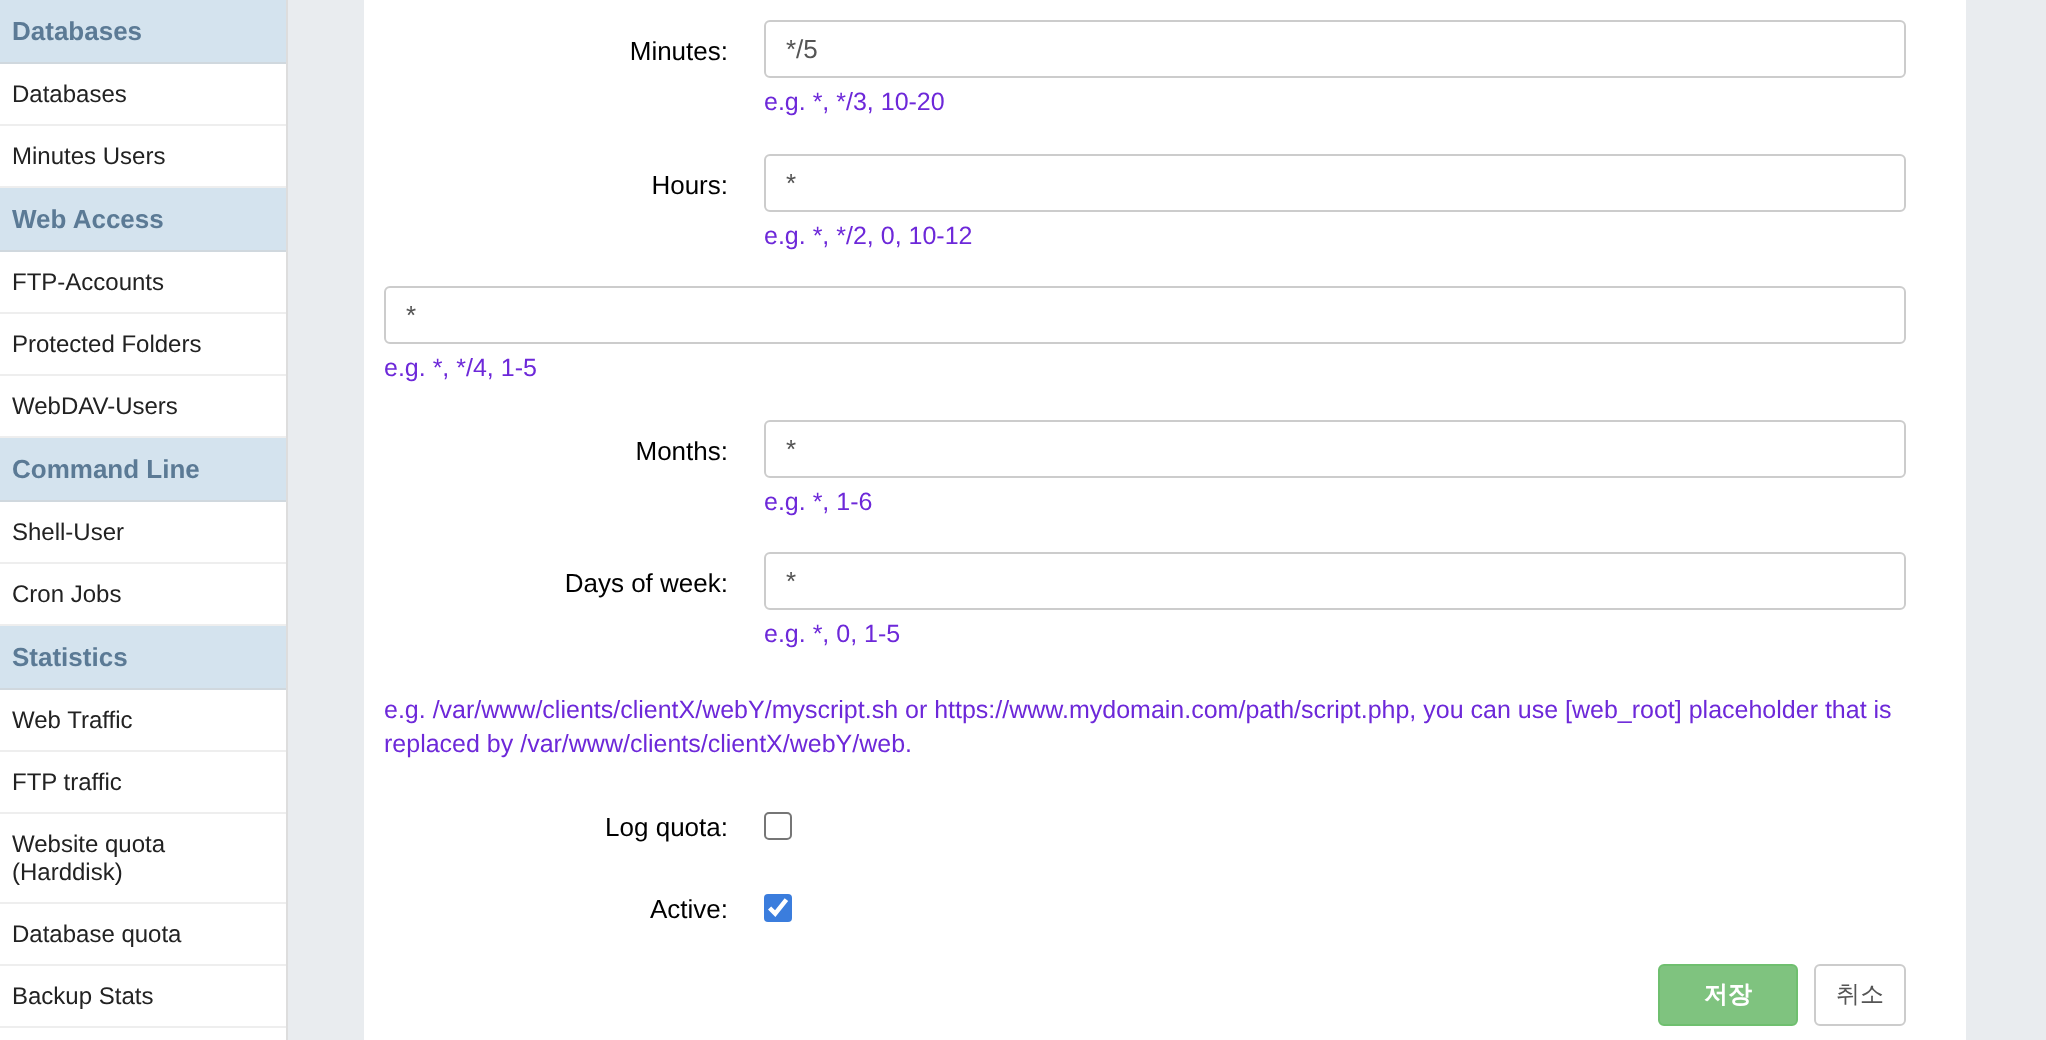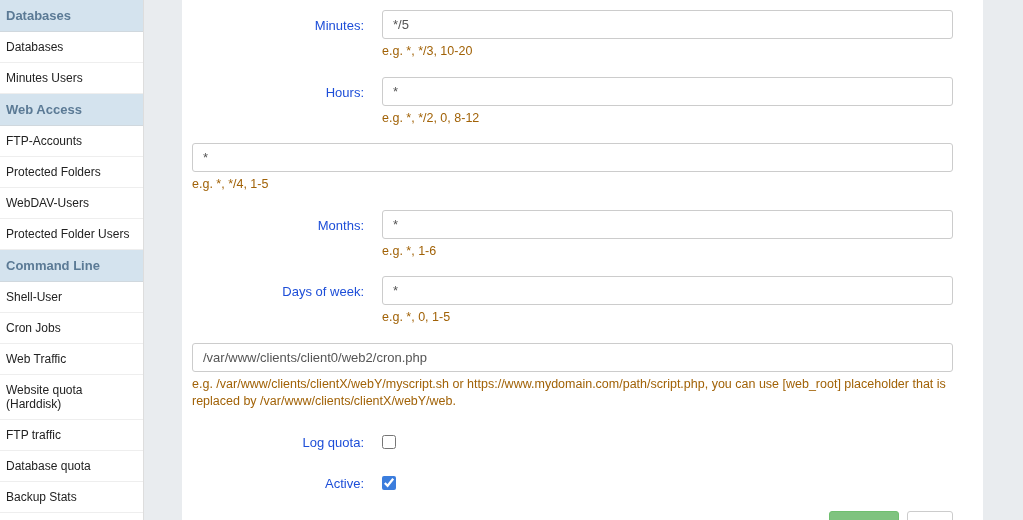--- a/index.html
+++ b/index.html
@@ -48,37 +48,37 @@
   .row {
     display: flex;
     align-items: flex-start;
     margin-bottom: 16px;
   }
   .label {
     width: 190px;
     text-align: right;
     padding-right: 18px;
     padding-top: 7px;
-    color: #1d4ed8;
+    color: #000000;
     font-size: 13px;
     line-height: 1.4;
     flex-shrink: 0;
   }
   .field { flex: 1; }
   .text-input {
     width: 100%;
     padding: 6px 10px;
     border: 1px solid #ccc;
     border-radius: 3px;
     font-size: 13px;
     color: #555;
     background: #fff;
   }
   .hint {
-    color: #a16207;
+    color: #6d28d9;
     font-size: 12.5px;
     margin-top: 4px;
     line-height: 1.4;
   }
   .check {
     width: 14px;
     height: 14px;
     margin-top: 8px;
     accent-color: #3b7ddd;
   }
@@ -114,50 +114,50 @@
 <div class="wrap">
   <div class="sidebar">
     <div class="side-header">Databases</div>
     <div class="side-item">Databases</div>
     <div class="side-item">Minutes Users</div>
 
     <div class="side-header">Web Access</div>
     <div class="side-item">FTP-Accounts</div>
     <div class="side-item">Protected Folders</div>
     <div class="side-item">WebDAV-Users</div>
-    <div class="side-item">Protected Folder Users</div>
 
     <div class="side-header">Command Line</div>
     <div class="side-item">Shell-User</div>
     <div class="side-item">Cron Jobs</div>
 
+    <div class="side-header">Statistics</div>
     <div class="side-item">Web Traffic</div>
+    <div class="side-item">FTP traffic</div>
     <div class="side-item">Website quota (Harddisk)</div>
-    <div class="side-item">FTP traffic</div>
     <div class="side-item">Database quota</div>
     <div class="side-item">Backup Stats</div>
   </div>
 
   <div class="gap"></div>
 
   <div class="panel">
 
     <div class="row" style="margin-top:10px">
       <div class="label">Minutes:</div>
       <div class="field">
         <input class="text-input" value="*/5" style="">
         <div class="hint">e.g. *, */3, 10-20</div>
       </div>
     </div>
 
     <div class="row">
       <div class="label">Hours:</div>
       <div class="field">
         <input class="text-input" value="*" style="">
-        <div class="hint">e.g. *, */2, 0, 8-12</div>
+        <div class="hint">e.g. *, */2, 0, 10-12</div>
       </div>
     </div>
 
     <div class="row">
       <div class="field">
         <input class="text-input" value="*" style="">
         <div class="hint">e.g. *, */4, 1-5</div>
       </div>
     </div>
 
@@ -172,21 +172,20 @@
     <div class="row">
       <div class="label">Days of week:</div>
       <div class="field">
         <input class="text-input" value="*" style="">
         <div class="hint">e.g. *, 0, 1-5</div>
       </div>
     </div>
 
     <div class="row">
       <div class="field">
-        <input class="text-input" value="/var/www/clients/client0/web2/cron.php" style="">
         <div class="hint">e.g. /var/www/clients/clientX/webY/myscript.sh or https://www.mydomain.com/path/script.php, you can use [web_root] placeholder that is replaced by /var/www/clients/clientX/webY/web.</div>
       </div>
     </div>
 
     <div class="row">
       <div class="label">Log quota:</div>
       <div class="field">
         <input type="checkbox" class="check" style="">
       </div>
     </div>

